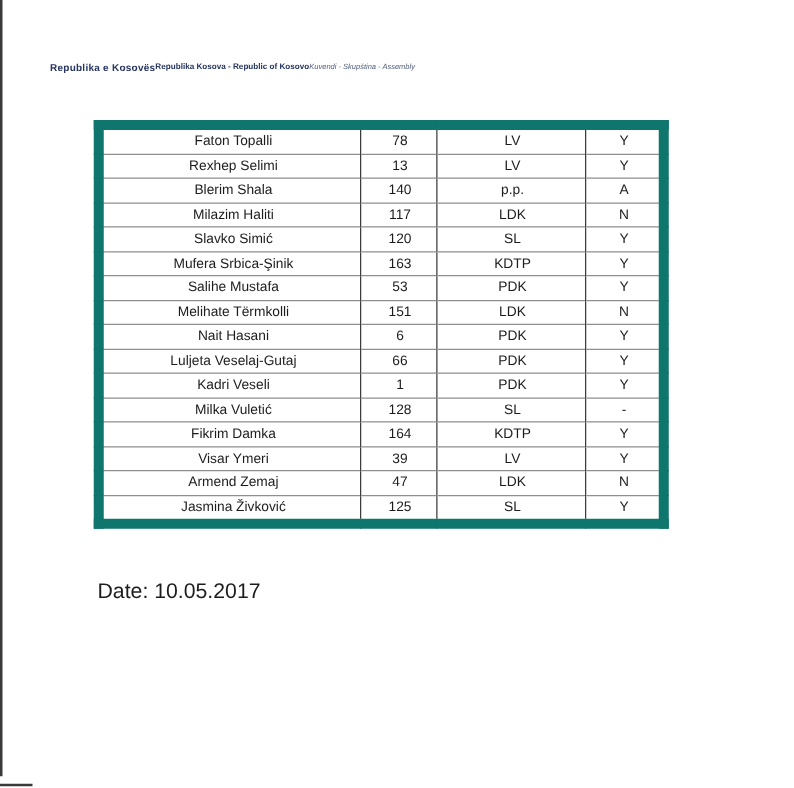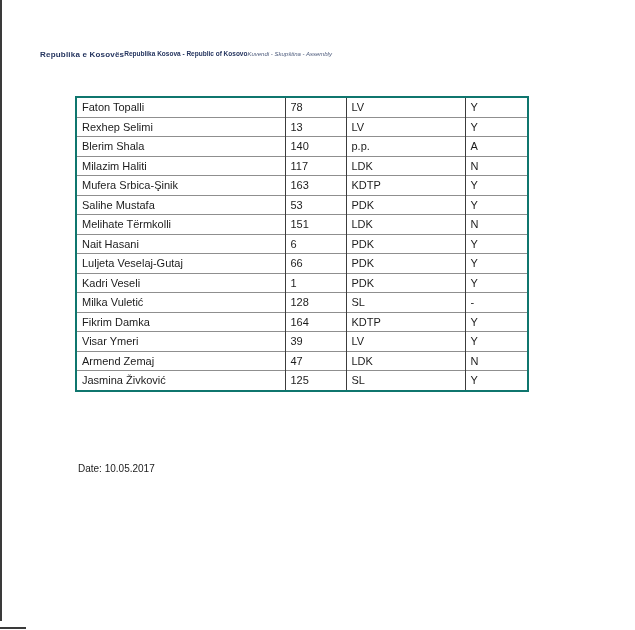--- a/index.html
+++ b/index.html
@@ -23,35 +23,36 @@
   }
   .emblem { width: 30px; height: 34px; display: block; }
   .h-line1 { font-size: 8px;   font-weight: bold; color: #25355f; margin-top: 2px; letter-spacing: 0.2px; white-space: nowrap; }
   .h-line2 { font-size: 6.5px; font-weight: bold; color: #25355f; margin-top: 1px; white-space: nowrap; }
   .h-line3 { font-size: 6px;   font-style: italic; color: #4d5b7c; margin-top: 1.5px; white-space: nowrap; }
 
   
   table.votes {
     position: absolute; left: 75px; top: 96px; width: 452px;
     border-collapse: collapse; table-layout: fixed;
-    border: 2px solid #0f766e;
+    border: 8px solid #0f766e;
+    text-align: center;
   }
   table.votes td {
     height: 18.5px;
     padding: 0 2px 0 5px;
     font-size: 11px; color: #1c1c1c;
     border-left: 1px solid #3c3c3c;
     border-top: 1px solid #8f8f8f;
     vertical-align: middle;
     white-space: nowrap; overflow: hidden;
   }
   table.votes tr:first-child td { border-top: none; }
   table.votes td:first-child { border-left: none; }
 
-  .date { position: absolute; left: 78px; top: 463px; font-size: 10px; color: #1c1c1c; }
+  .date { position: absolute; left: 78px; top: 463px; font-size: 17px; color: #1c1c1c; }
 </style>
 </head>
 <body>
 
 <div class="page">
 
   <div class="frame-left"></div>
   <div class="frame-bottom"></div>
 
   <div class="header">
@@ -97,20 +98,26 @@
         <td>Blerim Shala</td>
         <td>140</td>
         <td>p.p.</td>
         <td>A</td>
       </tr>
         <tr>
         <td>Milazim Haliti</td>
         <td>117</td>
         <td>LDK</td>
         <td>N</td>
+      </tr>
+        <tr>
+        <td>Slavko Simić</td>
+        <td>120</td>
+        <td>SL</td>
+        <td>Y</td>
       </tr>
         <tr>
         <td>Mufera Srbica-Şinik</td>
         <td>163</td>
         <td>KDTP</td>
         <td>Y</td>
       </tr>
         <tr>
         <td>Salihe Mustafa</td>
         <td>53</td>

